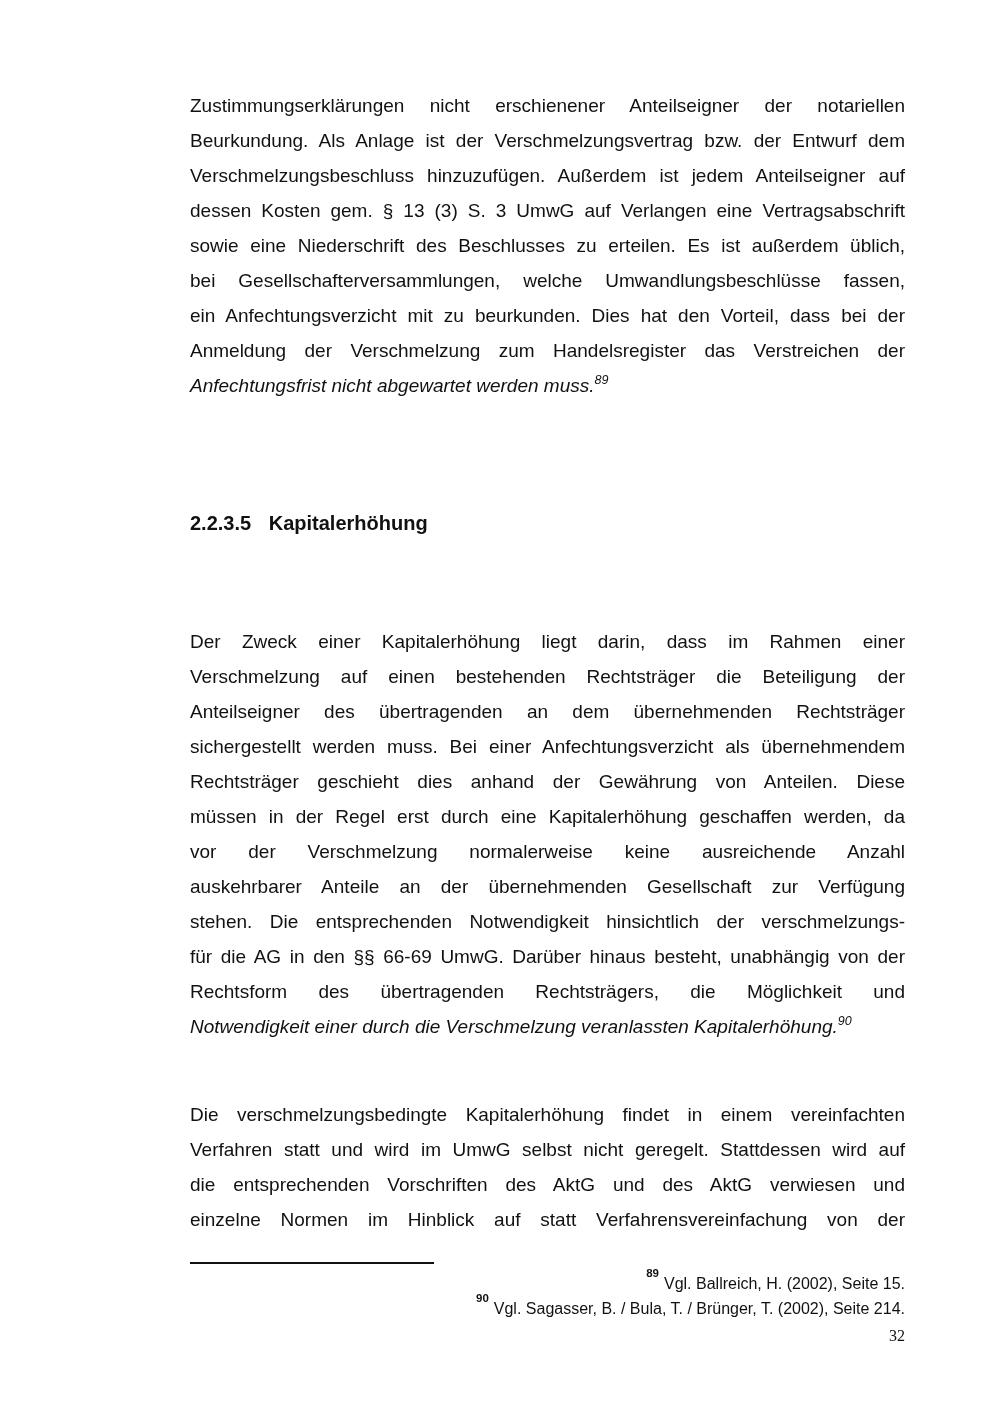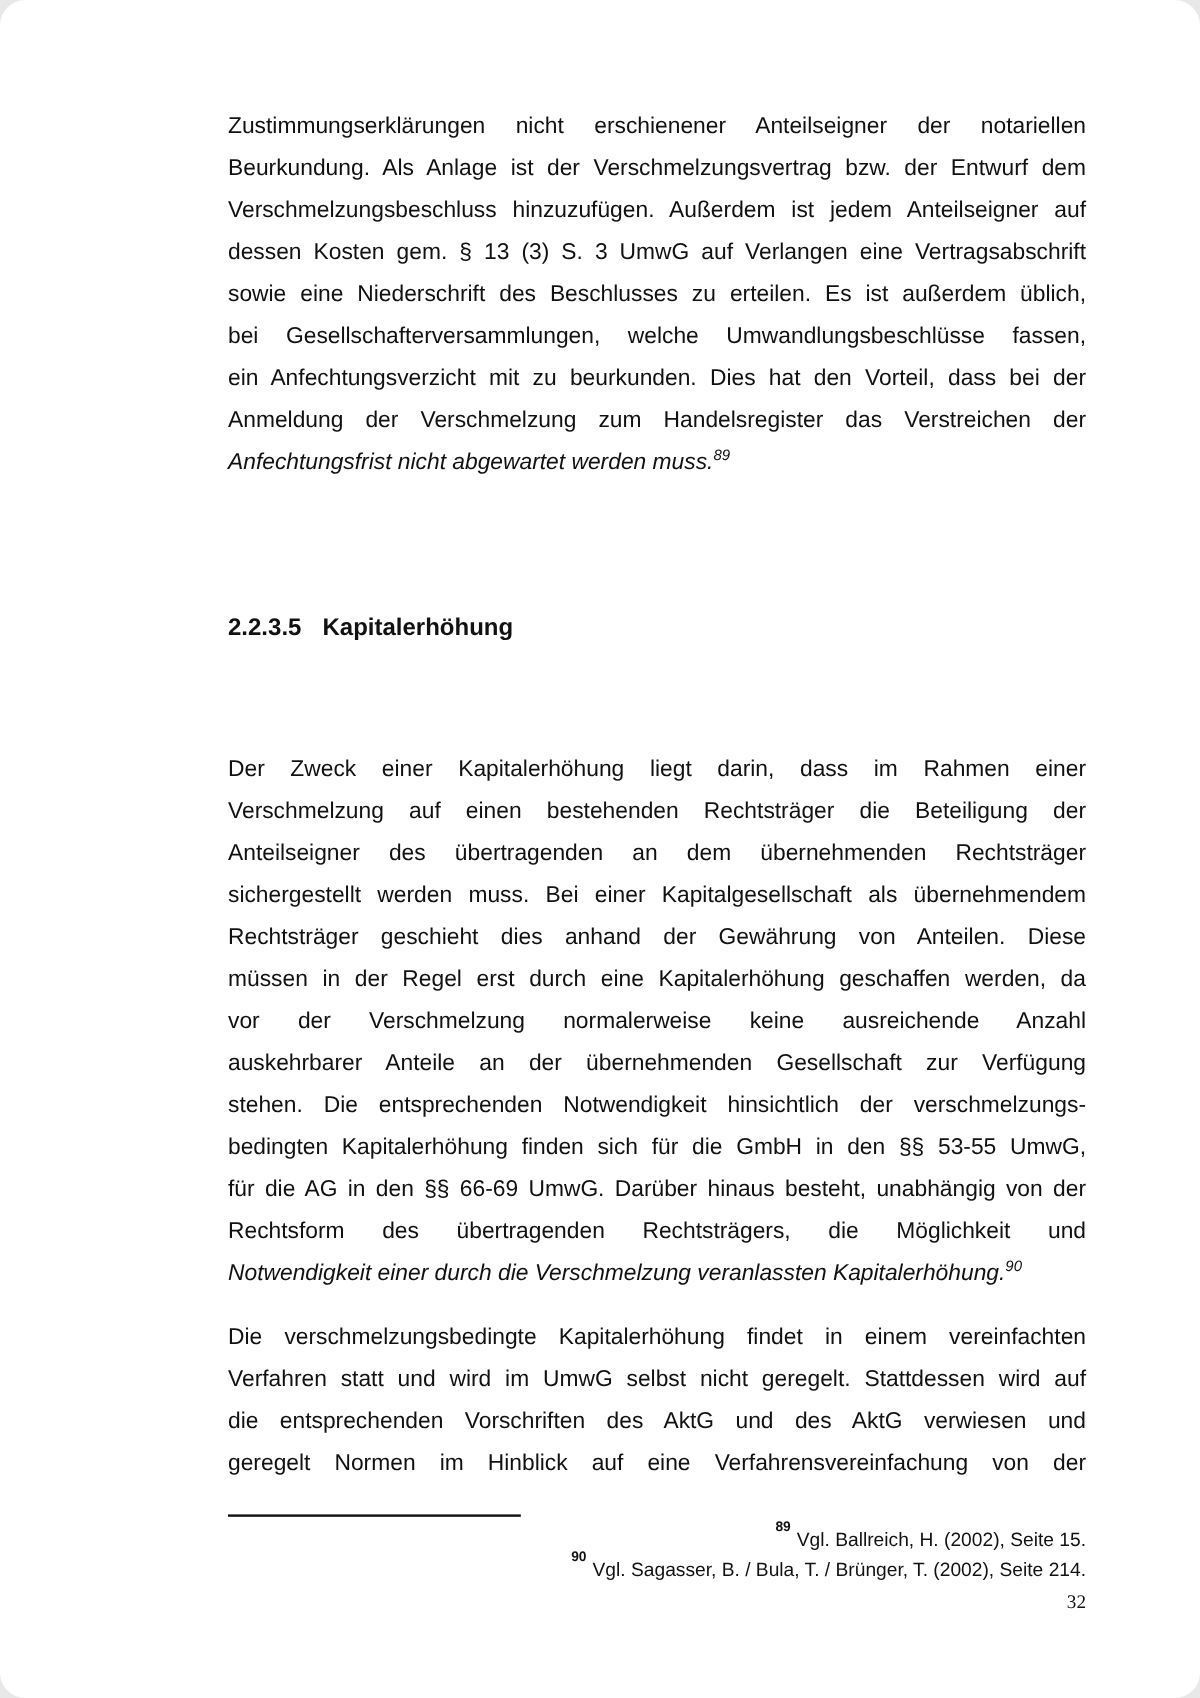--- a/index.html
+++ b/index.html
@@ -9,21 +9,20 @@
   }
   .page {
     position: relative;
     width: 1000px;
     height: 1415px;
     margin: 0 auto;
     background: #ffffff;
     color: #111111;
     font-family: "Liberation Sans", "DejaVu Sans", sans-serif;
     overflow: hidden;
-    border-radius: 21px;
   }
   .para {
     position: absolute;
     left: 190px;
     width: 715px;
     font-size: 19px;
   }
   .line {
     line-height: 35px;
     text-align: justify;
@@ -113,37 +112,36 @@
 
   <h2 class="heading">
     <span class="hnum">2.2.3.5</span>
     <span class="htitle">Kapitalerhöhung</span>
   </h2>
 
   <div class="para p2">
       <div class="line">Der Zweck einer Kapitalerhöhung liegt darin, dass im Rahmen einer</div>
       <div class="line">Verschmelzung auf einen bestehenden Rechtsträger die Beteiligung der</div>
       <div class="line">Anteilseigner des übertragenden an dem übernehmenden Rechtsträger</div>
-      <div class="line">sichergestellt werden muss. Bei einer Kapitalgesellschaft als übernehmendem</div>
+      <div class="line">sichergestellt werden muss. Bei einer Anfechtungsverzicht als übernehmendem</div>
       <div class="line">Rechtsträger geschieht dies anhand der Gewährung von Anteilen. Diese</div>
       <div class="line">müssen in der Regel erst durch eine Kapitalerhöhung geschaffen werden, da</div>
       <div class="line">vor der Verschmelzung normalerweise keine ausreichende Anzahl</div>
       <div class="line">auskehrbarer Anteile an der übernehmenden Gesellschaft zur Verfügung</div>
       <div class="line">stehen. Die entsprechenden Notwendigkeit hinsichtlich der verschmelzungs-</div>
-      <div class="line">bedingten Kapitalerhöhung finden sich für die GmbH in den §§ 53-55 UmwG,</div>
       <div class="line">für die AG in den §§ 66-69 UmwG. Darüber hinaus besteht, unabhängig von der</div>
       <div class="line">Rechtsform des übertragenden Rechtsträgers, die Möglichkeit und</div>
       <div class="line flush">Notwendigkeit einer durch die Verschmelzung veranlassten Kapitalerhöhung.<sup>90</sup></div>
     </div>
 
   <div class="para p3">
       <div class="line">Die verschmelzungsbedingte Kapitalerhöhung findet in einem vereinfachten</div>
       <div class="line">Verfahren statt und wird im UmwG selbst nicht geregelt. Stattdessen wird auf</div>
       <div class="line">die entsprechenden Vorschriften des AktG und des AktG verwiesen und</div>
-      <div class="line">geregelt Normen im Hinblick auf eine Verfahrensvereinfachung von der</div>
+      <div class="line">einzelne Normen im Hinblick auf statt Verfahrensvereinfachung von der</div>
     </div>
 
   <div class="fn-rule"></div>
 
   <div class="footnotes">
     <div class="fn">
       <sup>89</sup><span>Vgl. Ballreich, H. (2002), Seite 15.</span>
     </div>
     <div class="fn">
       <sup>90</sup><span>Vgl. Sagasser, B. / Bula, T. / Brünger, T. (2002), Seite 214.</span>

